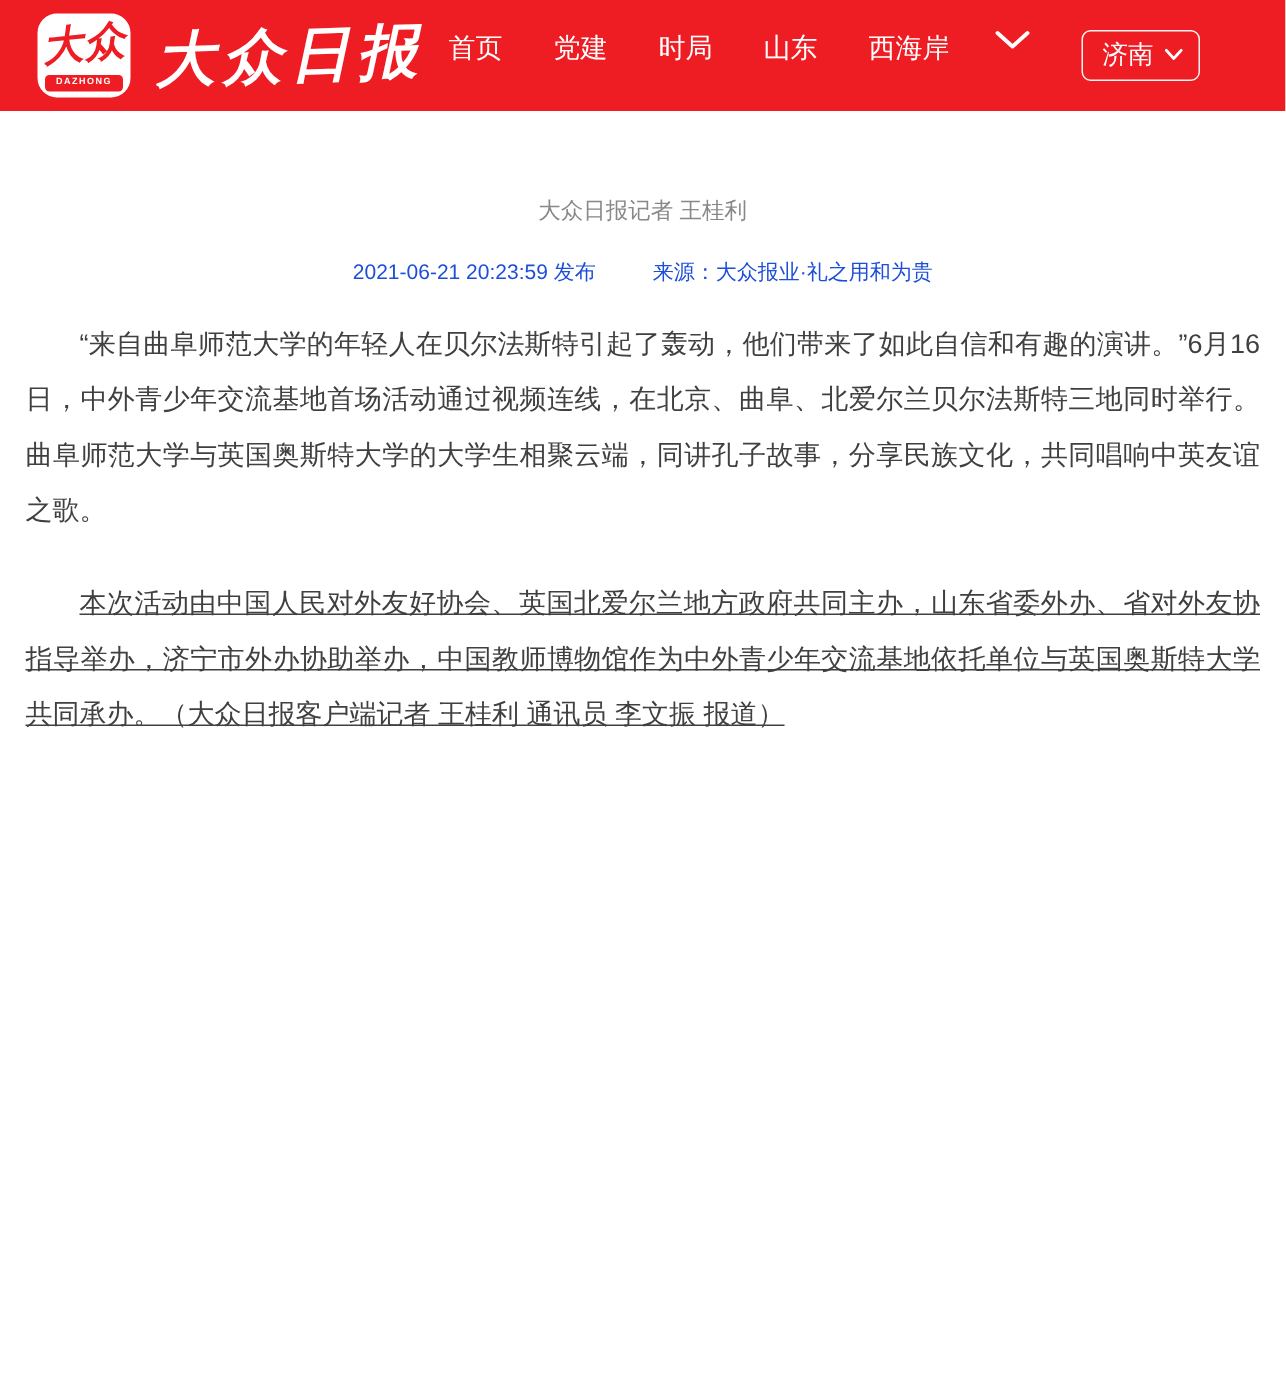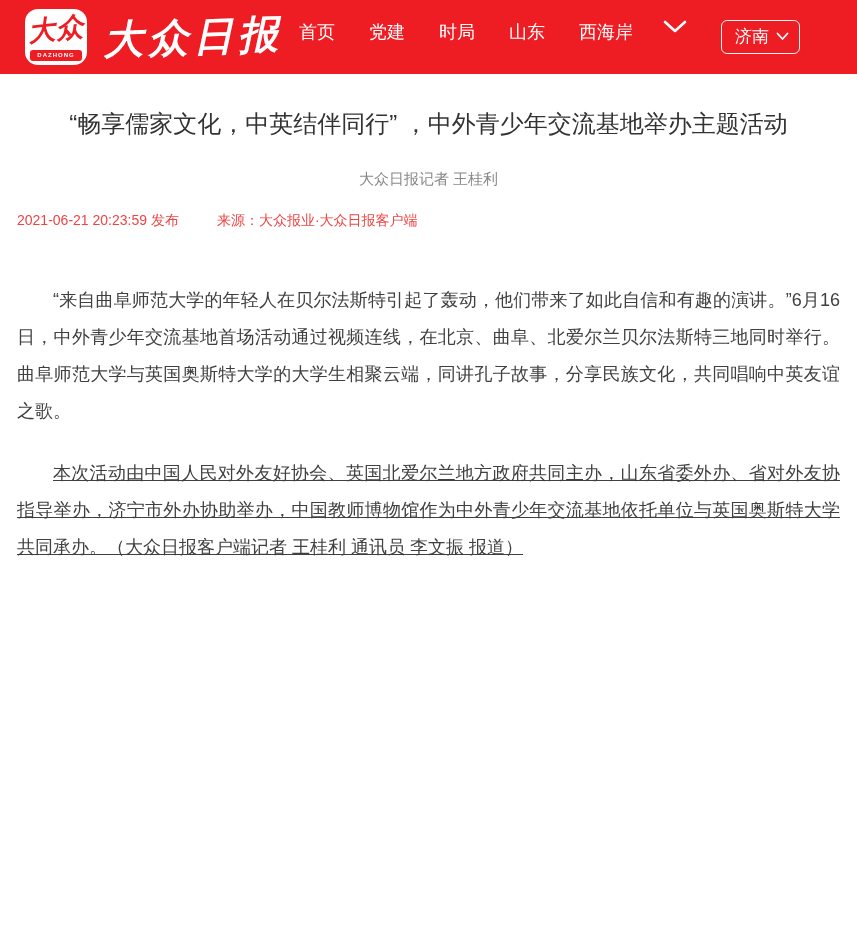--- a/index.html
+++ b/index.html
@@ -123,26 +123,27 @@
   }
   .byline {
     margin-top: 27px;
     text-align: center;
     color: #888888;
     font-size: 15px;
   }
   .meta-row {
     margin-top: 23px;
     display: flex;
+    justify-content: center;
     gap: 38px;
-    color: #ef4444;
+    color: #1d4ed8;
     font-size: 14px;
   }
   .article-body {
-    margin-top: 52px;
+    margin-top: 20px;
     color: #404040;
     font-size: 18px;
     line-height: 37px;
   }
   .article-body p {
     margin: 0 0 25px 0;
     text-indent: 2em;
     text-align: justify;
   }
   .article-body p:last-child { margin-bottom: 0; text-decoration: underline; }
@@ -177,26 +178,25 @@
       <span>
         <svg width="13" height="9" viewBox="0 0 13 9" style="display:block">
             <polyline points="1.5,1.5 6.5,7 11.5,1.5" fill="none" stroke="#ffffff" stroke-width="1.8" stroke-linecap="round" stroke-linejoin="round"></polyline>
           </svg>
       </span>
     </button>
   </nav>
 </header>
 
 <main class="article">
-  <h1 class="article-title">“畅享儒家文化，中英结伴同行” ，中外青少年交流基地举办主题活动</h1>
 
   <div class="byline">大众日报记者 王桂利</div>
 
   <div class="meta-row">
     <span>2021-06-21 20:23:59 发布</span>
-    <span>来源：大众报业·大众日报客户端</span>
+    <span>来源：大众报业·礼之用和为贵</span>
   </div>
 
   <div class="article-body">
     <p>“来自曲阜师范大学的年轻人在贝尔法斯特引起了轰动，他们带来了如此自信和有趣的演讲。”6月16日，中外青少年交流基地首场活动通过视频连线，在北京、曲阜、北爱尔兰贝尔法斯特三地同时举行。曲阜师范大学与英国奥斯特大学的大学生相聚云端，同讲孔子故事，分享民族文化，共同唱响中英友谊之歌。</p>
     <p>本次活动由中国人民对外友好协会、英国北爱尔兰地方政府共同主办，山东省委外办、省对外友协指导举办，济宁市外办协助举办，中国教师博物馆作为中外青少年交流基地依托单位与英国奥斯特大学共同承办。（大众日报客户端记者 王桂利 通讯员 李文振 报道）</p>
   </div>
 </main>
 
 </body></html>

